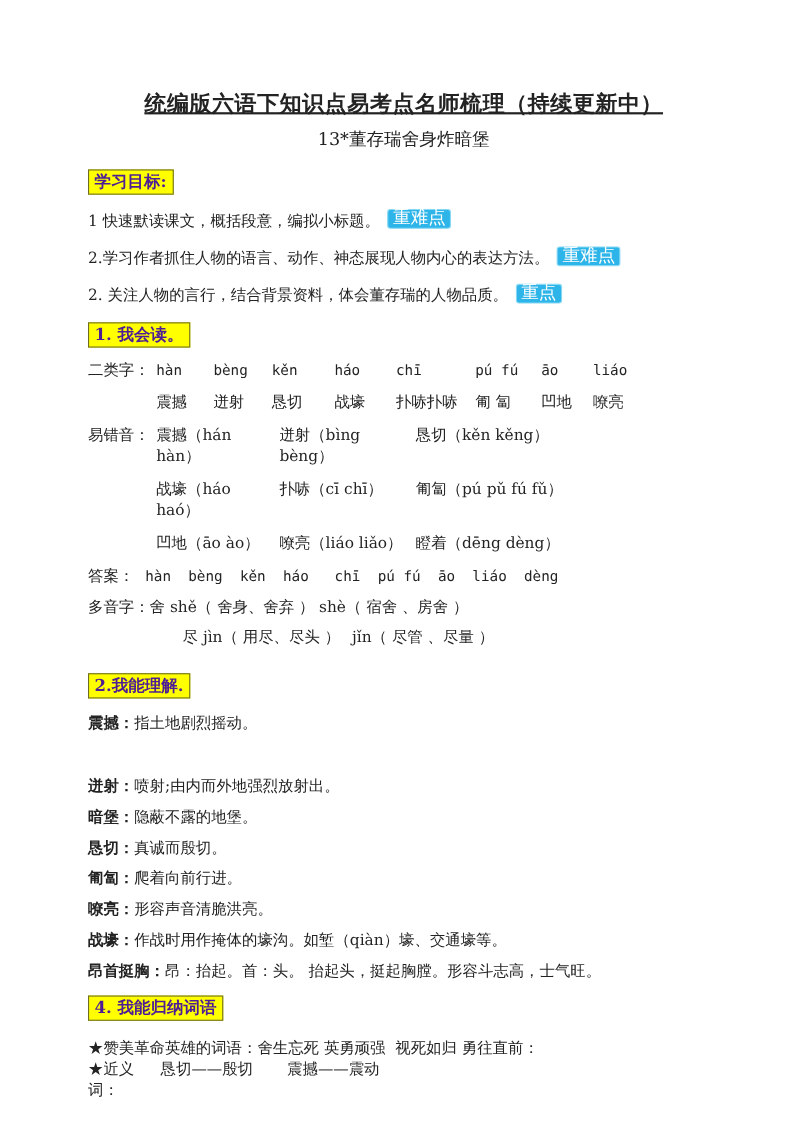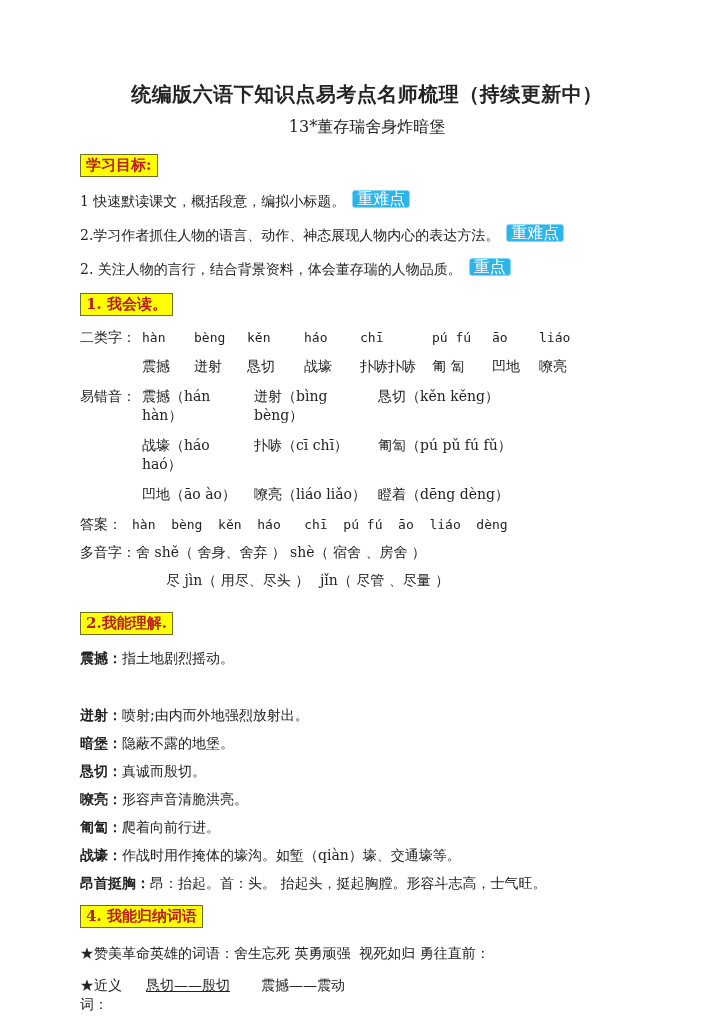--- a/index.html
+++ b/index.html
@@ -6,25 +6,25 @@
   .page {
     position:relative; width:724px; height:1024px; box-sizing:border-box;
     background:#ffffff; padding:68px 70px 0 80px; overflow:hidden;
     font-family:"DejaVu Serif","Liberation Serif",serif;
     font-size:14px; color:#232323;
   }
   .watermark {
     display:inline-block; border:1px solid #4a4a4a;
     padding:1px 5px 2px; font-size:12.5px; color:#3a3a3a; white-space:pre-wrap;
   }
-  .doc-title { text-align:center; font-size:20px; font-weight:700; margin-top:13px; letter-spacing:0.5px; }
+  .doc-title { text-align:center; font-size:20px; font-weight:700; margin-top:13px; letter-spacing:0.5px;text-decoration:underline; }
   .doc-subtitle { text-align:center; font-size:16px; font-weight:400; margin-top:9px; }
   .hl {
     display:inline-block; background:#ffff00; border:1px solid #6e6e23;
-    color:#b91c1c; font-weight:700; font-size:15px; line-height:20px; padding:0 5px 1px;
+    color:#4c1d95; font-weight:700; font-size:15px; line-height:20px; padding:0 5px 1px;
     white-space:pre-wrap;
   }
   .sec-goals { margin-top:16px; }
   .goal-item { margin-top:13px; line-height:20px; white-space:pre-wrap; }
   .badge {
     display:inline-block; background:#2db4e8; border:1px solid #86d8f4; color:#ffffff;
     font-family:Liberation Sans, sans-serif;
     font-size:16px; line-height:12px; padding:2px 4px; border-radius:3px;
     margin-left:7px; vertical-align:2px; white-space:nowrap;
   }
@@ -48,24 +48,24 @@
   .dy-label { flex:0 0 56px; white-space:pre-wrap; }
   .dy-spacer { flex:0 0 86px; }
   .dy-first { flex:0 0 154px; white-space:pre-wrap; }
   .dy-second { white-space:pre-wrap; }
   .sec-und { margin-top:22px; }
   .def-line { margin-top:9px; line-height:19px; white-space:pre-wrap; }
   .def-line.gap { margin-top:38px; }
   .def-term { font-weight:700; }
   .sec-vocab { margin-top:12px; }
   .praise { margin-top:16px; line-height:19px; white-space:pre-wrap; }
-  .syn-row { display:flex; margin-top:13px; line-height:19px; }
+  .syn-row { display:flex; line-height:19px; }
   .syn-label { flex:0 0 66px; white-space:pre-wrap; }
   .syn-cellA { flex:0 0 112px; white-space:pre-wrap; }
-  .syn-cellB { flex:0 0 115px; white-space:pre-wrap;text-decoration:underline; }
+  .syn-cellB { flex:0 0 115px; white-space:pre-wrap; }
   .syn-cellC { white-space:pre-wrap; }
 </style>
 </head>
 <body>
 
 <div class="page">
 
 
   <div class="doc-title">统编版六语下知识点易考点名师梳理（持续更新中）</div>
   <div class="doc-subtitle">13*董存瑞舍身炸暗堡</div>
@@ -153,22 +153,22 @@
       <span class="dy-second">jǐn（ 尽管 、尽量 ）</span>
     </div>
   </div>
 
   <div class="sec-und">
     <span class="hl">2.我能理解.</span>
     <div class="def-line gap0" style="margin-top:14px"><span class="def-term">震撼：</span><span>指土地剧烈摇动。</span></div>
     <div class="def-line gap"><span class="def-term">迸射：</span><span>喷射;由内而外地强烈放射出。</span></div>
     <div class="def-line"><span class="def-term">暗堡：</span><span>隐蔽不露的地堡。</span></div>
     <div class="def-line"><span class="def-term">恳切：</span><span>真诚而殷切。</span></div>
+    <div class="def-line"><span class="def-term">匍匐：</span><span>爬着向前行进。</span></div>
     <div class="def-line"><span class="def-term">嘹亮：</span><span>形容声音清脆洪亮。</span></div>
-    <div class="def-line"><span class="def-term">匍匐：</span><span>爬着向前行进。</span></div>
     <div class="def-line"><span class="def-term">战壕：</span><span>作战时用作掩体的壕沟。如堑（qiàn）壕、交通壕等。</span></div>
     <div class="def-line"><span class="def-term">昂首挺胸：</span><span>昂：抬起。首：头。 抬起头，挺起胸膛。形容斗志高，士气旺。</span></div>
   </div>
 
   <div class="sec-vocab">
     <span class="hl">4. 我能归纳词语</span>
     <div class="praise">★赞美革命英雄的词语：舍生忘死 英勇顽强  视死如归 勇往直前：</div>
     <div class="syn-row">
       <span class="syn-label">★近义词：</span>
       <span class="syn-cellB">恳切——殷切</span>

